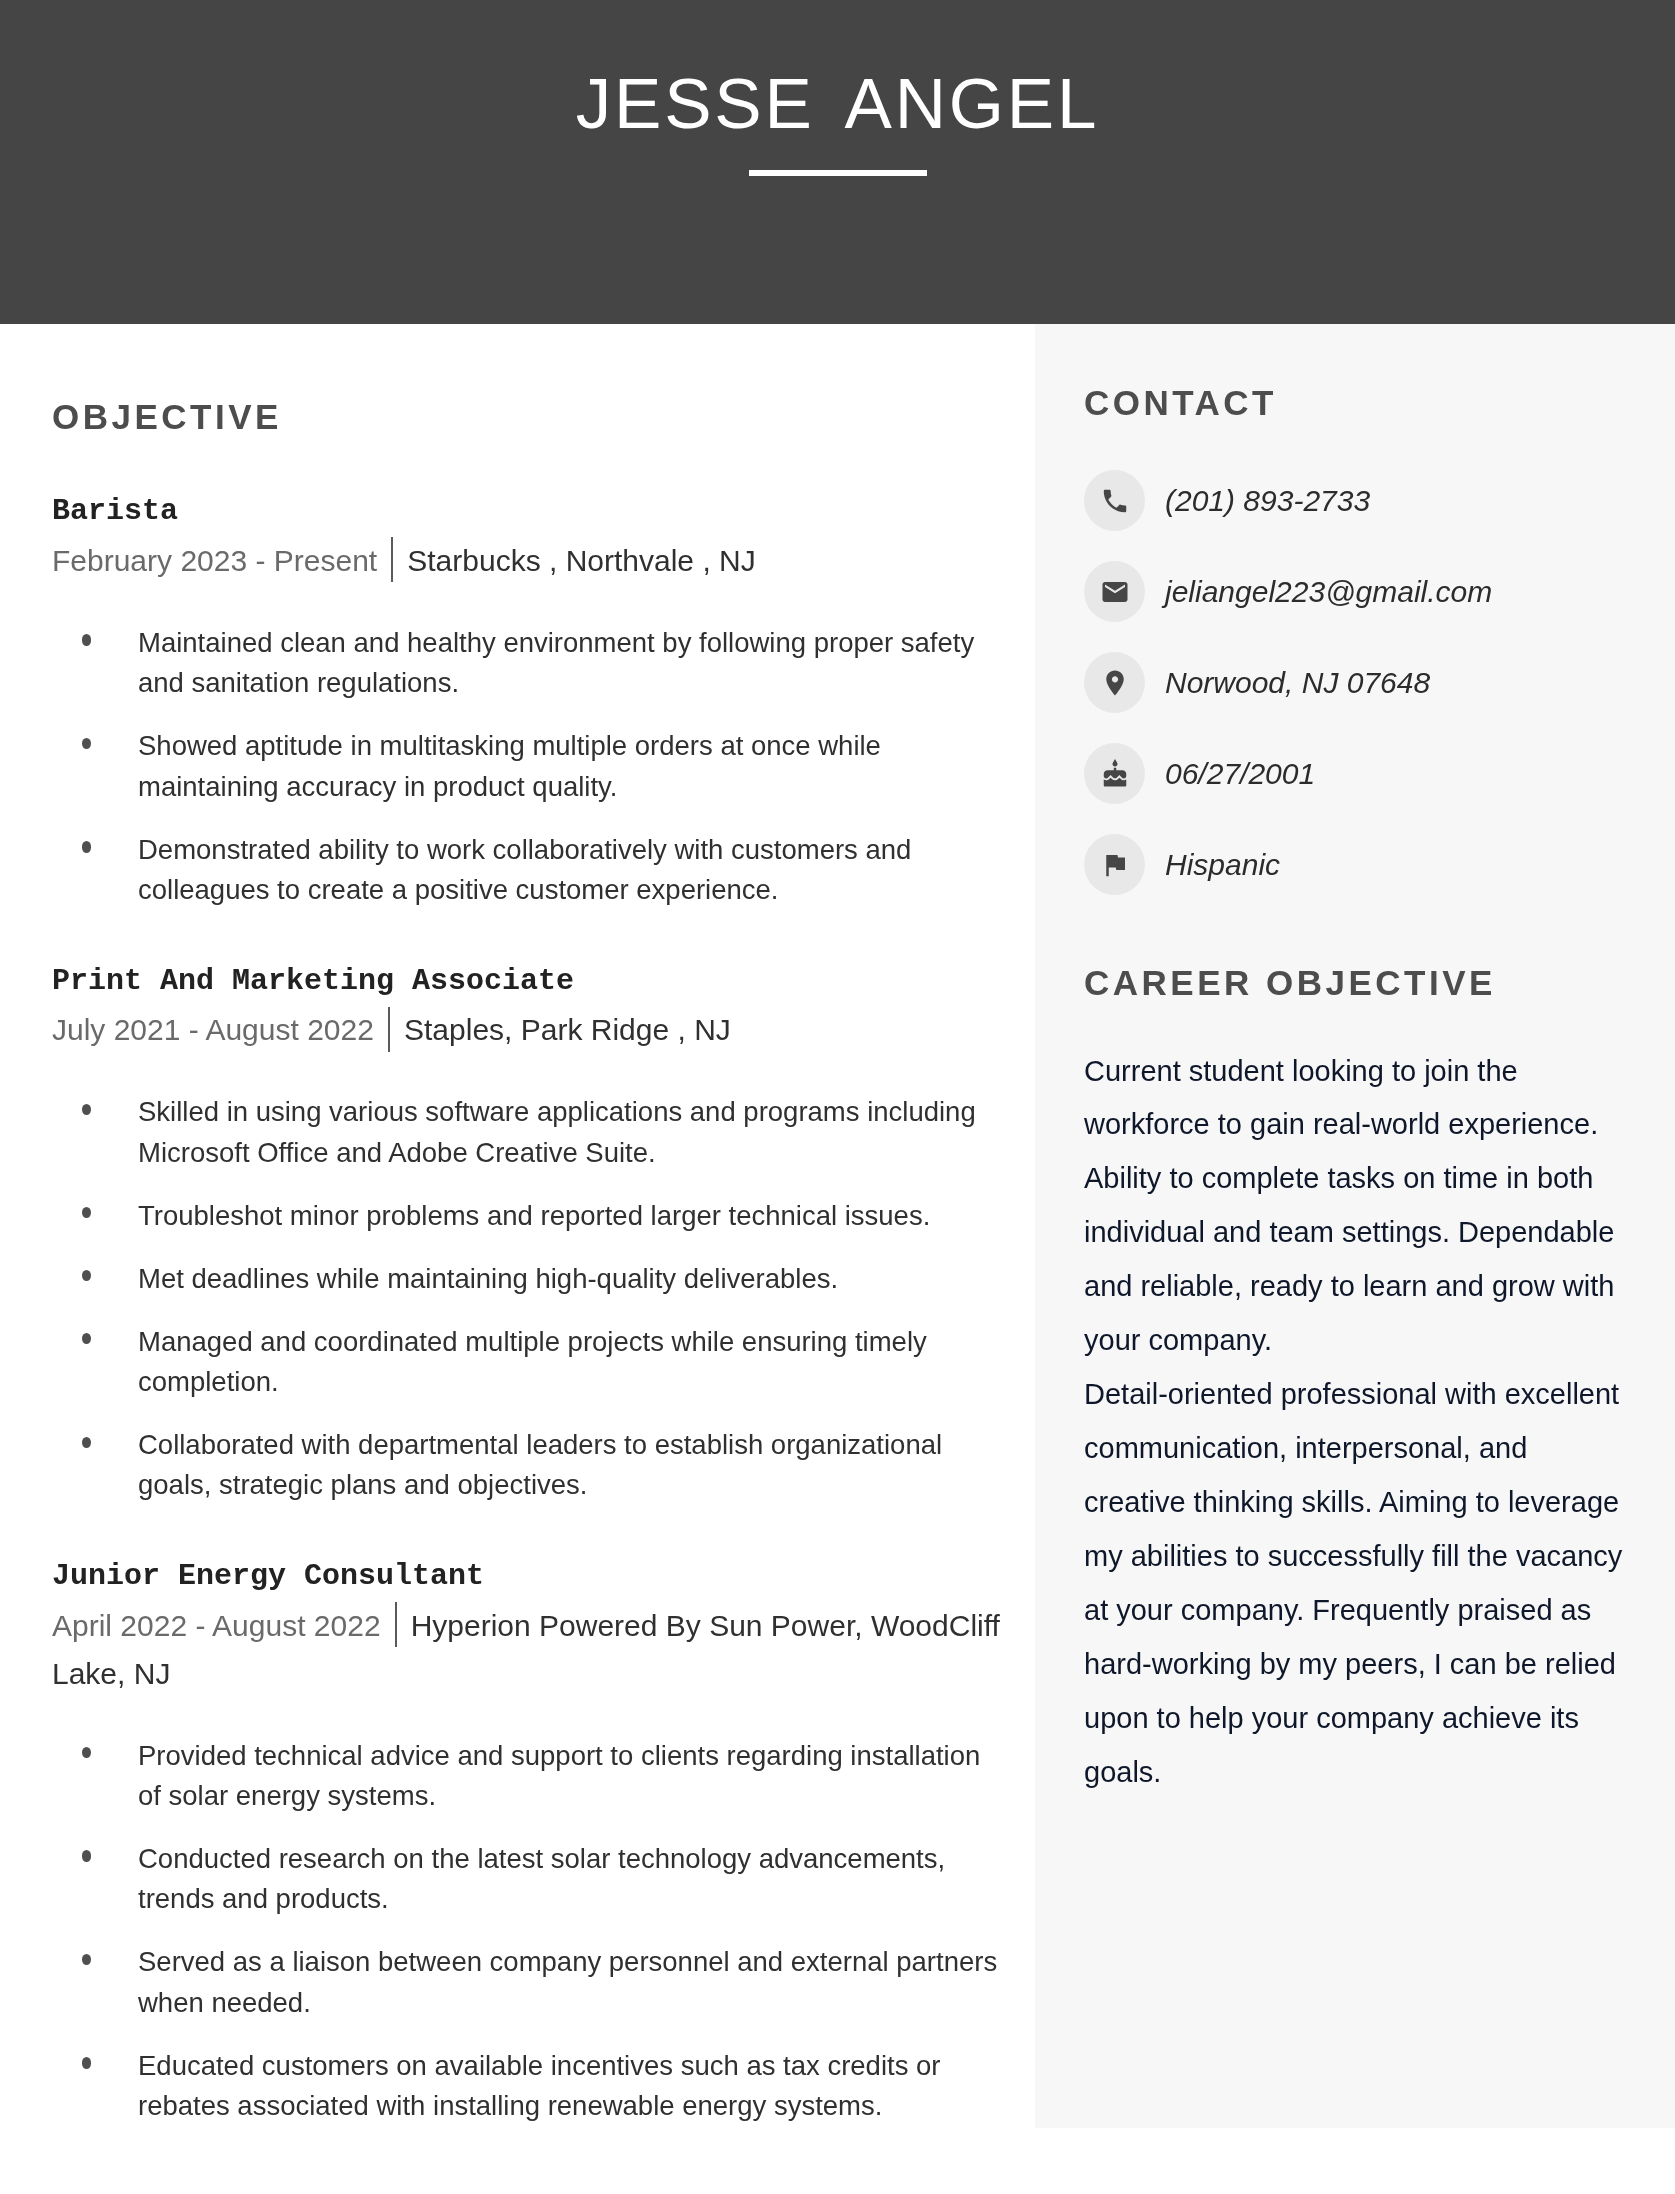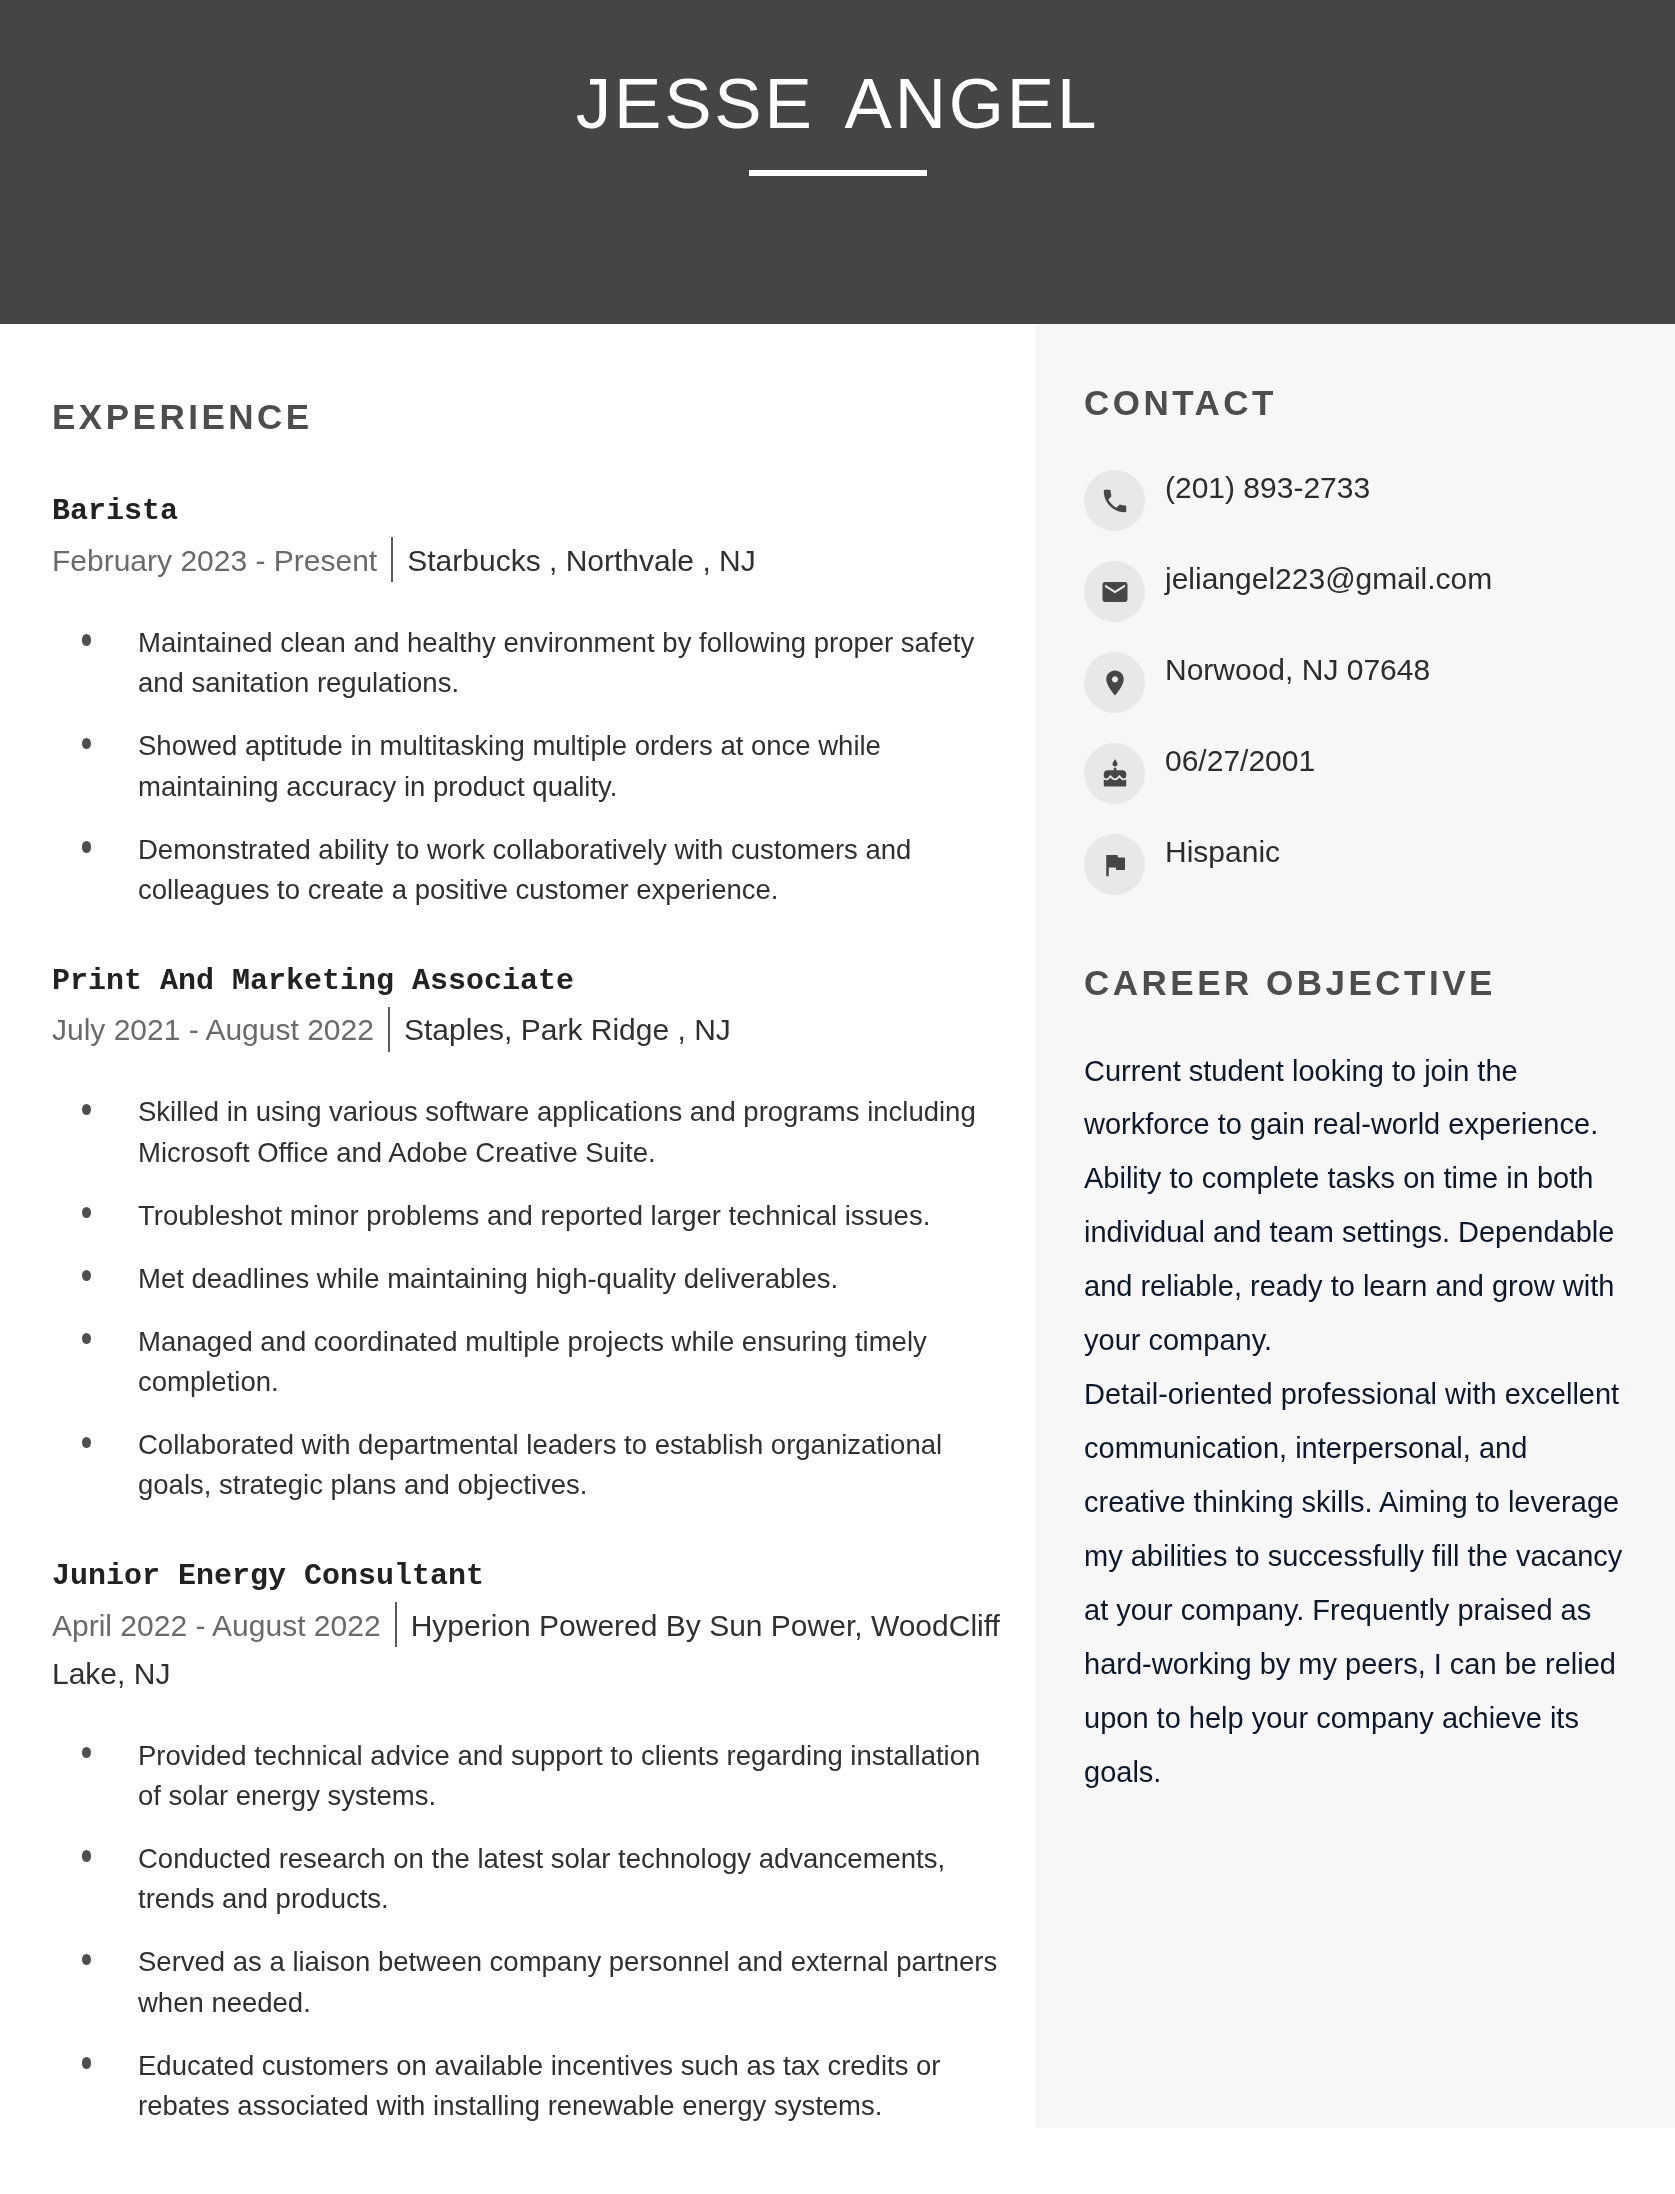--- a/index.html
+++ b/index.html
@@ -82,22 +82,23 @@
   }
   
   .sidebar{
     background:var(--sidebar-bg);
     padding:59px 47px 42px 49px;
   }
   .contact-list{
     list-style:none;margin-top:47px;
   }
   .contact-item{
-    display:flex;align-items:flex-start;
+    display:flex;align-items:center;
     margin-bottom:30px;
+    font-style:italic;
   }
   .icon-circle{
     flex:0 0 auto;width:61px;height:61px;border-radius:50%;
     background:var(--icon-circle);color:var(--icon);
     display:flex;align-items:center;justify-content:center;
   }
   .icon-circle svg{width:30px;height:30px;fill:currentColor;}
   .contact-value{
     margin-left:20px;font-size:30px;color:#2c2c2c;line-height:1.2;
   }
@@ -113,21 +114,21 @@
 <div class="page">
 
   <header class="header">
     <h1 class="page-title">JESSE ANGEL</h1>
     <div class="title-underline"></div>
   </header>
 
   <div class="body">
 
     <main class="main">
-      <h2 class="section-heading">EXPERIENCE</h2>
+      <h2 class="section-heading">OBJECTIVE</h2>
 
       <article class="job">
         <h3 class="job-title">Barista</h3>
         <div class="job-meta">
           <span class="job-dates">February 2023 - Present</span><span class="sep"></span><span class="job-company">Starbucks , Northvale , NJ</span>
         </div>
         <ul class="bullets">
           <li>Maintained clean and healthy environment by following proper safety and sanitation regulations.</li>
           <li>Showed aptitude in multitasking multiple orders at once while maintaining accuracy in product quality.</li>
           <li>Demonstrated ability to work collaboratively with customers and colleagues to create a positive customer experience.</li>

